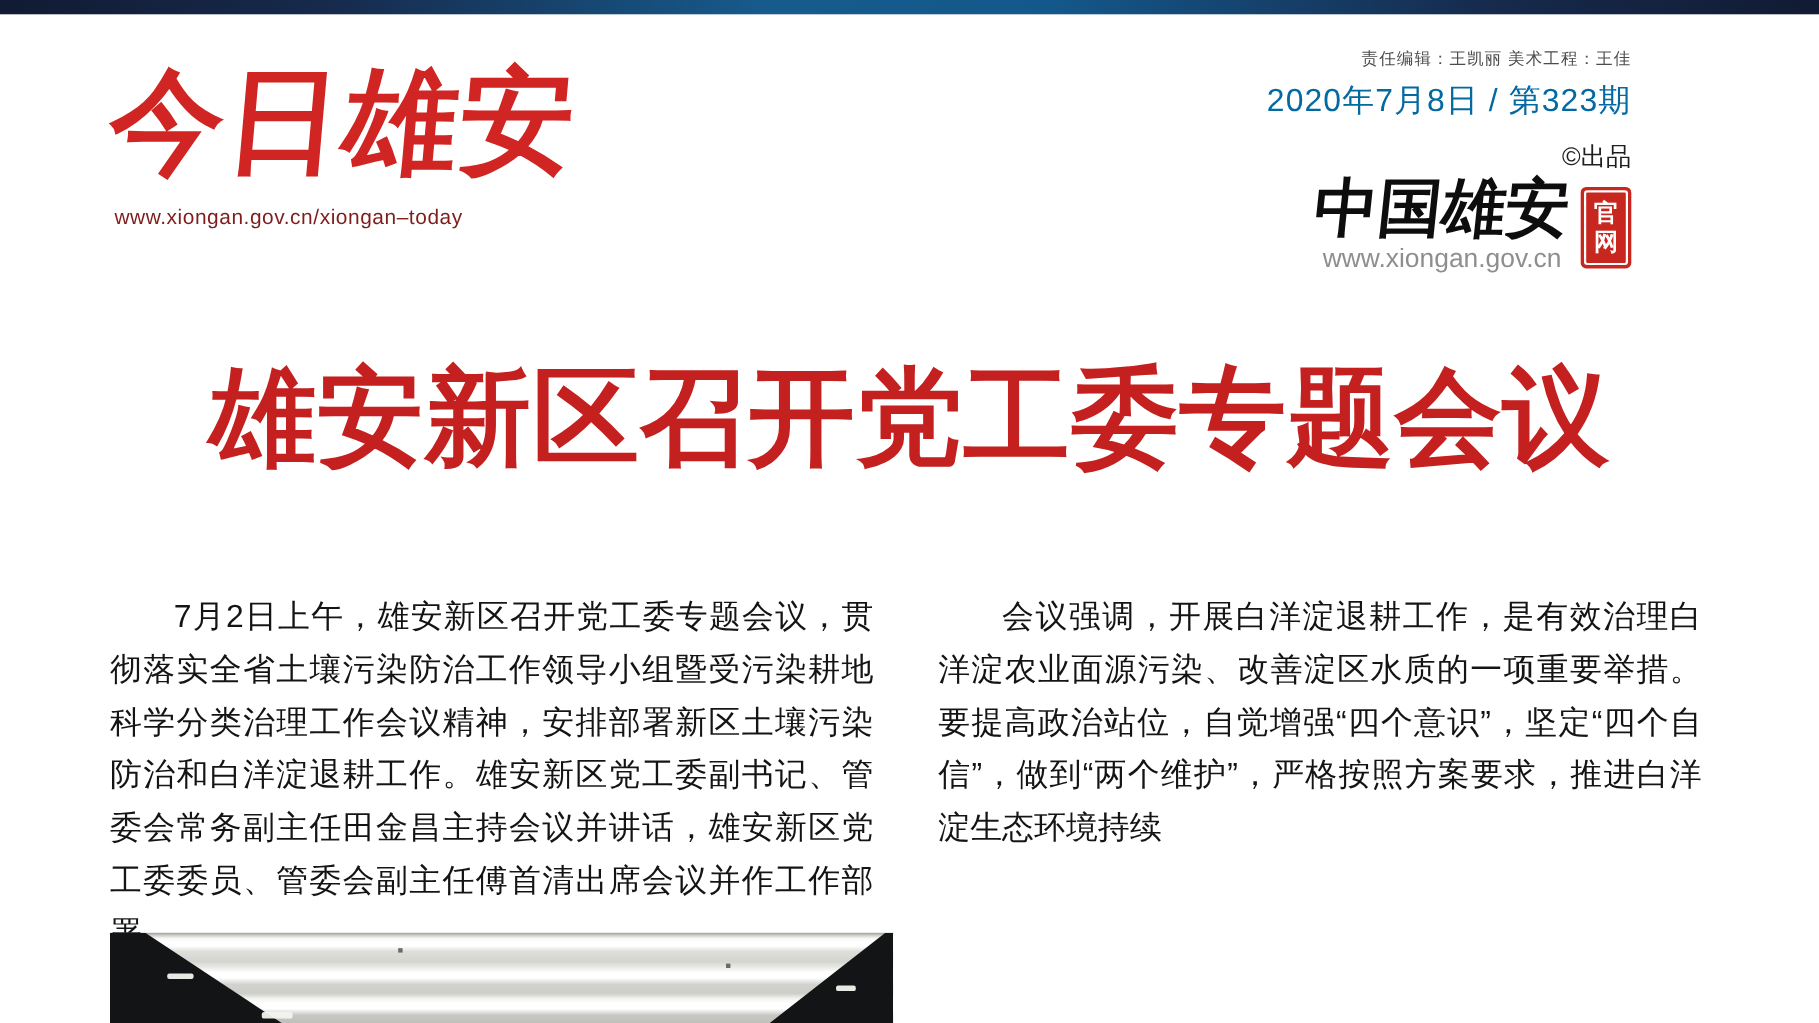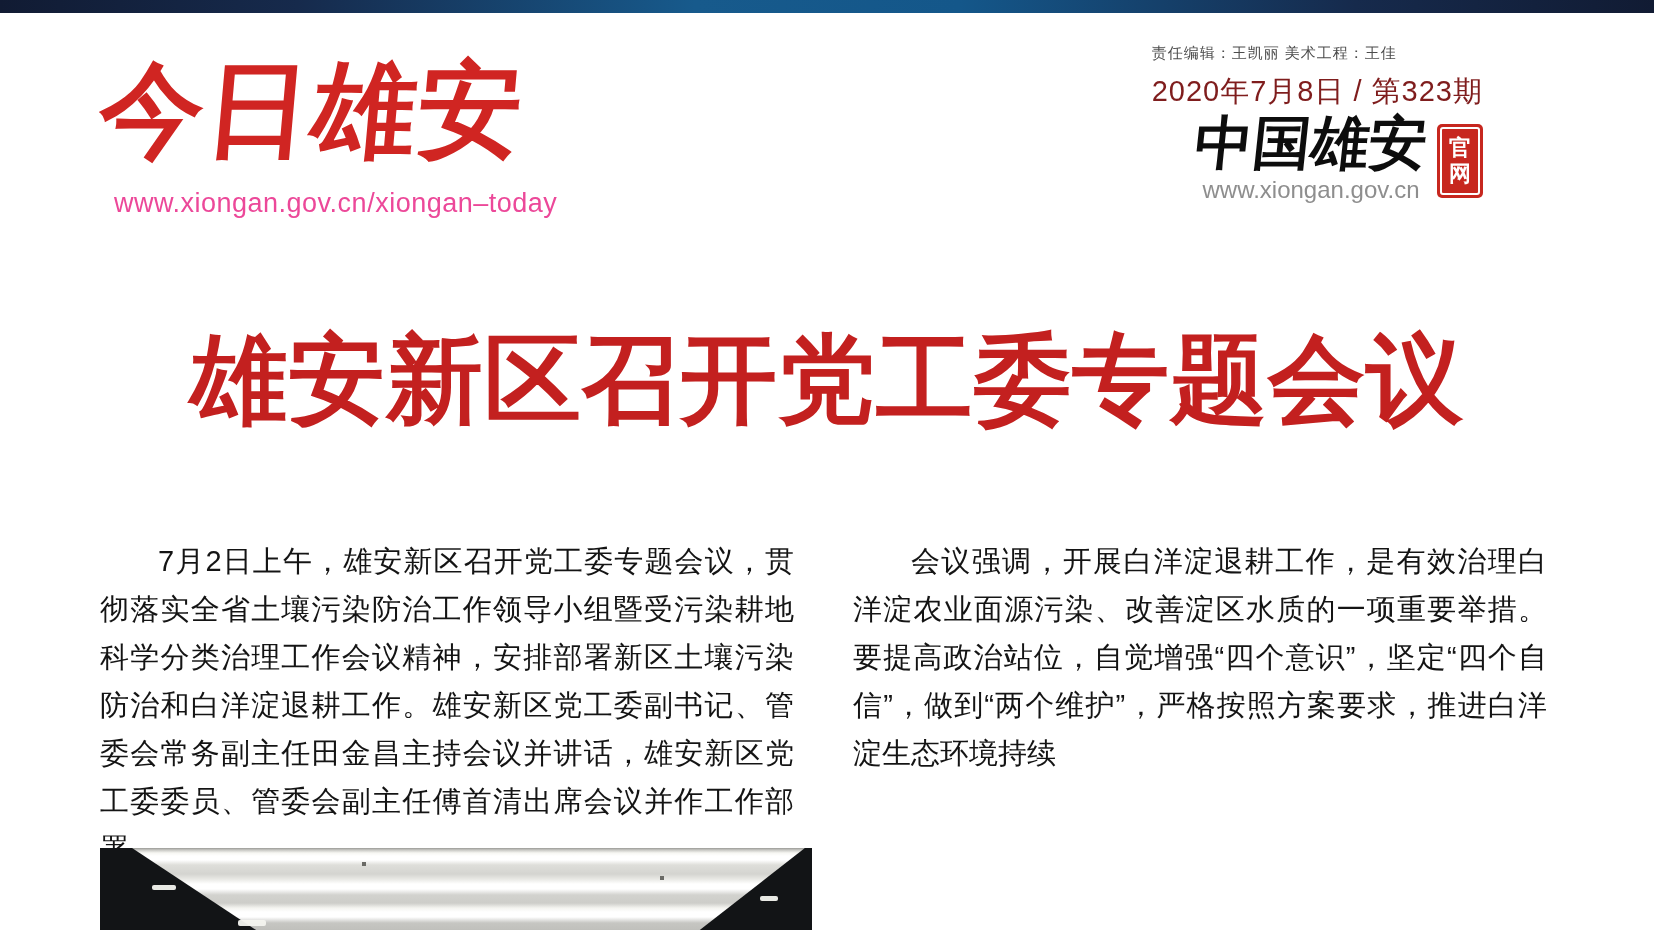--- a/index.html
+++ b/index.html
@@ -13,27 +13,27 @@
     background:linear-gradient(90deg,#111b33 0%,#162a4c 18%,#175a8c 42%,#14578a 58%,#162a4c 82%,#111b33 100%);
   }
   
   .logo {
     position:absolute; left:100px; top:42px; width:420px;
     font-family:"DejaVu Serif","Liberation Serif",serif;
     font-size:104px; font-weight:bold; color:#d02522;
     transform:skewX(-5deg); letter-spacing:2px; white-space:nowrap;
   }
   .logo-url {
-    position:absolute; left:114px; top:188px;
-    font-size:27px; color:#ec4899; letter-spacing:0.5px;
+    position:absolute; left:104px; top:188px;
+    font-size:19px; color:#7f1d1d; letter-spacing:0.5px;
   }
   
-  .head-right { position:absolute; right:171px; top:44px; text-align:left; }
+  .head-right { position:absolute; right:171px; top:44px; text-align:right; }
   .credits { font-size:15px; color:#4c4c4c; letter-spacing:1px; }
-  .issue   { font-size:29px; color:#7f1d1d; margin-top:9px; letter-spacing:1px; }
+  .issue   { font-size:29px; color:#0369a1; margin-top:9px; letter-spacing:1px; }
   .cpp     { font-size:23px; color:#1e1e1e; margin-top:15px; }
   .brand-row { display:flex; justify-content:flex-end; align-items:flex-start; margin-top:0px; }
   .brand-col { display:flex; flex-direction:column; align-items:center; }
   .brand-logo {
     font-family:"DejaVu Serif","Liberation Serif",serif;
     font-size:58px; font-weight:900; color:#0d0d0d;
     transform:skewX(-6deg); white-space:nowrap; line-height:62px;
   }
   .brand-url { font-size:24px; color:#8e8e8e; margin-top:2px; }
   .seal {
@@ -90,20 +90,21 @@
 <div class="page">
 
   <div class="topbar"></div>
 
   <div class="logo">今日雄安</div>
   <div class="logo-url">www.xiongan.gov.cn/xiongan–today</div>
 
   <div class="head-right">
     <div class="credits">责任编辑：王凯丽  美术工程：王佳</div>
     <div class="issue">2020年7月8日 / 第323期</div>
+    <div class="cpp">©出品</div>
     <div class="brand-row">
       <div class="brand-col">
         <div class="brand-logo">中国雄安</div>
         <div class="brand-url">www.xiongan.gov.cn</div>
       </div>
       <div class="seal">
         <div class="seal-inner">
           <span class="seal-char">官</span>
           <span class="seal-char">网</span>
         </div>

